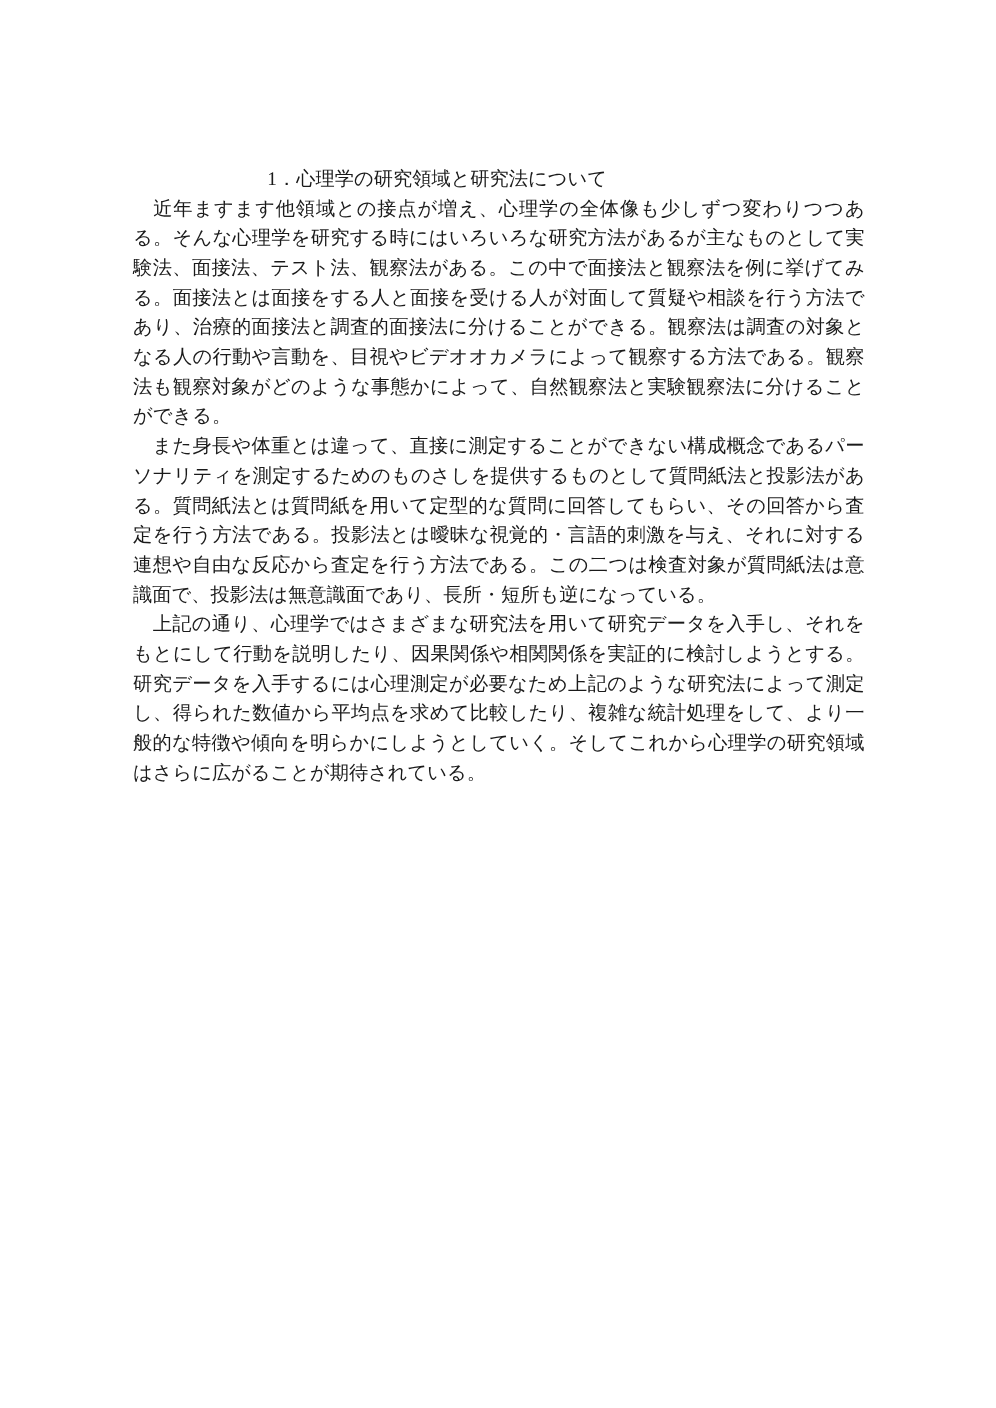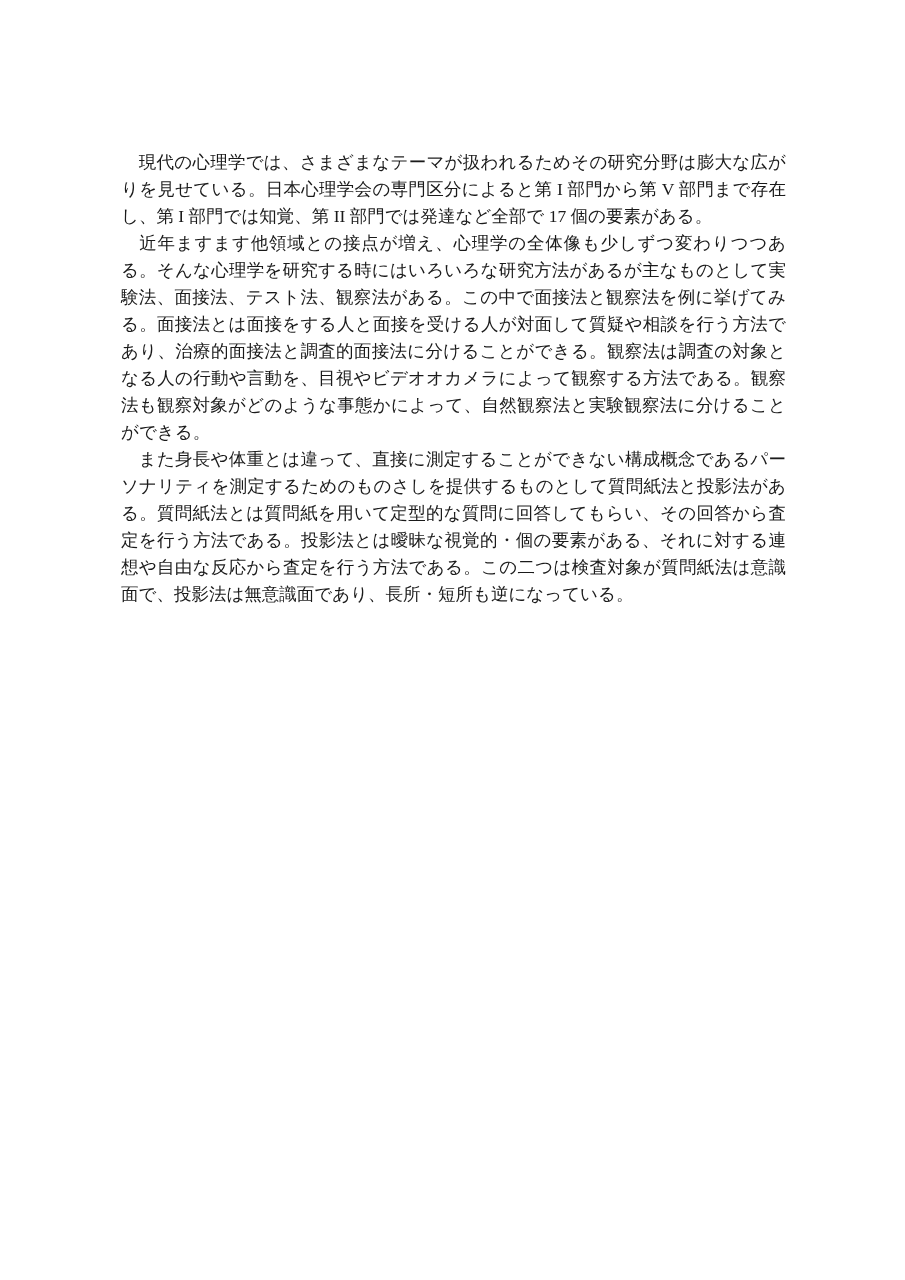--- a/index.html
+++ b/index.html
@@ -32,18 +32,19 @@
     text-align: justify;
     text-justify: inter-ideograph;
     word-break: normal;
     overflow-wrap: break-word;
   }
 </style>
 </head>
 <body>
 
 <div class="page">
+  <div class="doc-title">1．心理学の研究領域と研究法について</div>
   <div class="doc-body">
-      <p>　現代の心理学では、さまざまなテーマが扱われるためその研究分野は膨大な広がりを見せている。日本心理学会の専門区分によると第 I 部門から第 V 部門まで存在し、第 I 部門では知覚、第 II 部門では発達など全部で 17 個の要素がある。</p>
       <p>　近年ますます他領域との接点が増え、心理学の全体像も少しずつ変わりつつある。そんな心理学を研究する時にはいろいろな研究方法があるが主なものとして実験法、面接法、テスト法、観察法がある。この中で面接法と観察法を例に挙げてみる。面接法とは面接をする人と面接を受ける人が対面して質疑や相談を行う方法であり、治療的面接法と調査的面接法に分けることができる。観察法は調査の対象となる人の行動や言動を、目視やビデオオカメラによって観察する方法である。観察法も観察対象がどのような事態かによって、自然観察法と実験観察法に分けることができる。</p>
-      <p>　また身長や体重とは違って、直接に測定することができない構成概念であるパーソナリティを測定するためのものさしを提供するものとして質問紙法と投影法がある。質問紙法とは質問紙を用いて定型的な質問に回答してもらい、その回答から査定を行う方法である。投影法とは曖昧な視覚的・個の要素がある、それに対する連想や自由な反応から査定を行う方法である。この二つは検査対象が質問紙法は意識面で、投影法は無意識面であり、長所・短所も逆になっている。</p>
+      <p>　また身長や体重とは違って、直接に測定することができない構成概念であるパーソナリティを測定するためのものさしを提供するものとして質問紙法と投影法がある。質問紙法とは質問紙を用いて定型的な質問に回答してもらい、その回答から査定を行う方法である。投影法とは曖昧な視覚的・言語的刺激を与え、それに対する連想や自由な反応から査定を行う方法である。この二つは検査対象が質問紙法は意識面で、投影法は無意識面であり、長所・短所も逆になっている。</p>
+      <p>　上記の通り、心理学ではさまざまな研究法を用いて研究データを入手し、それをもとにして行動を説明したり、因果関係や相関関係を実証的に検討しようとする。研究データを入手するには心理測定が必要なため上記のような研究法によって測定し、得られた数値から平均点を求めて比較したり、複雑な統計処理をして、より一般的な特徴や傾向を明らかにしようとしていく。そしてこれから心理学の研究領域はさらに広がることが期待されている。</p>
     </div>
 </div>
 
 </body></html>

